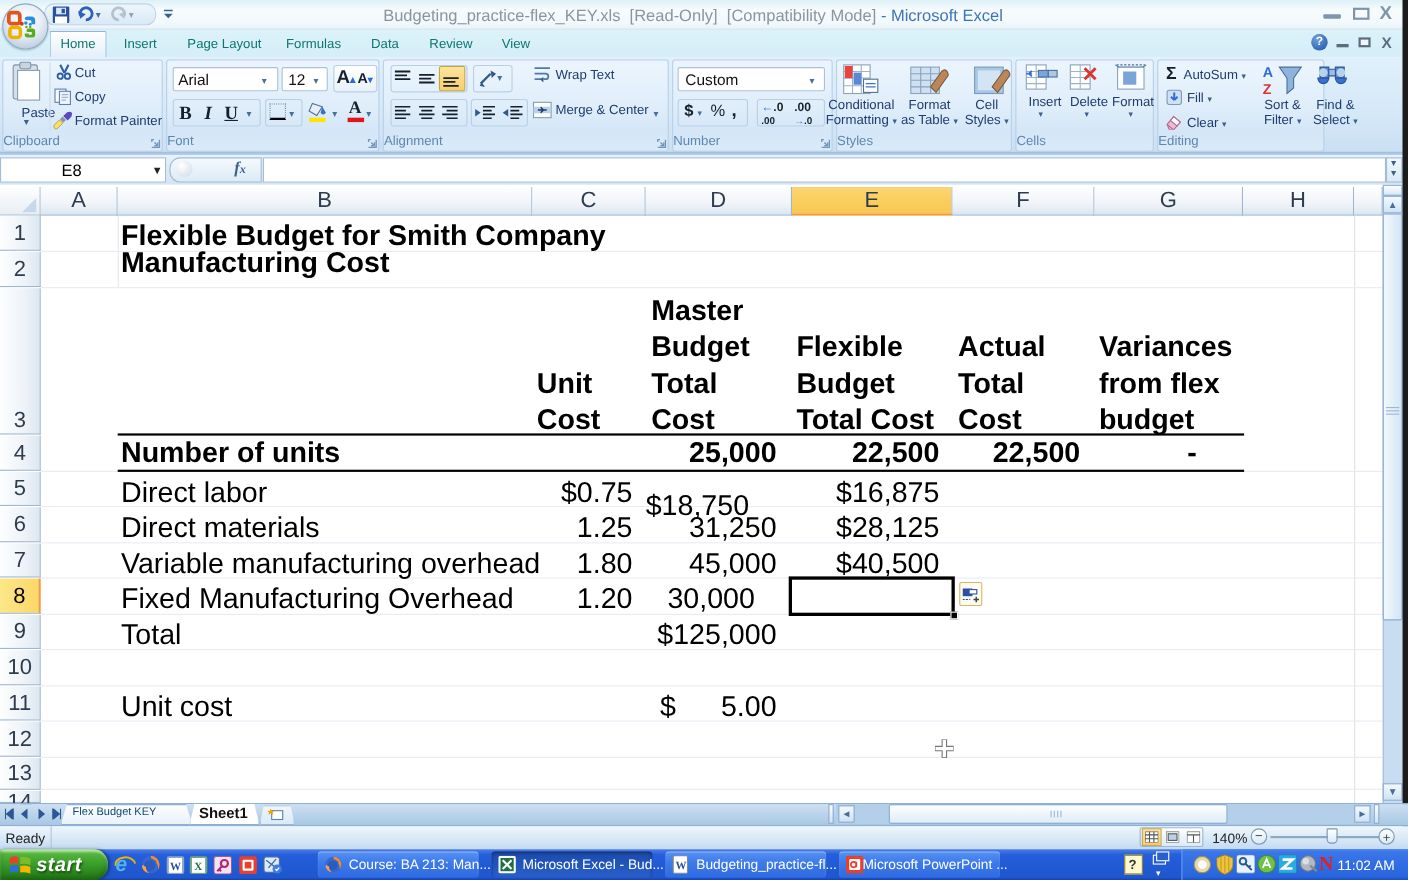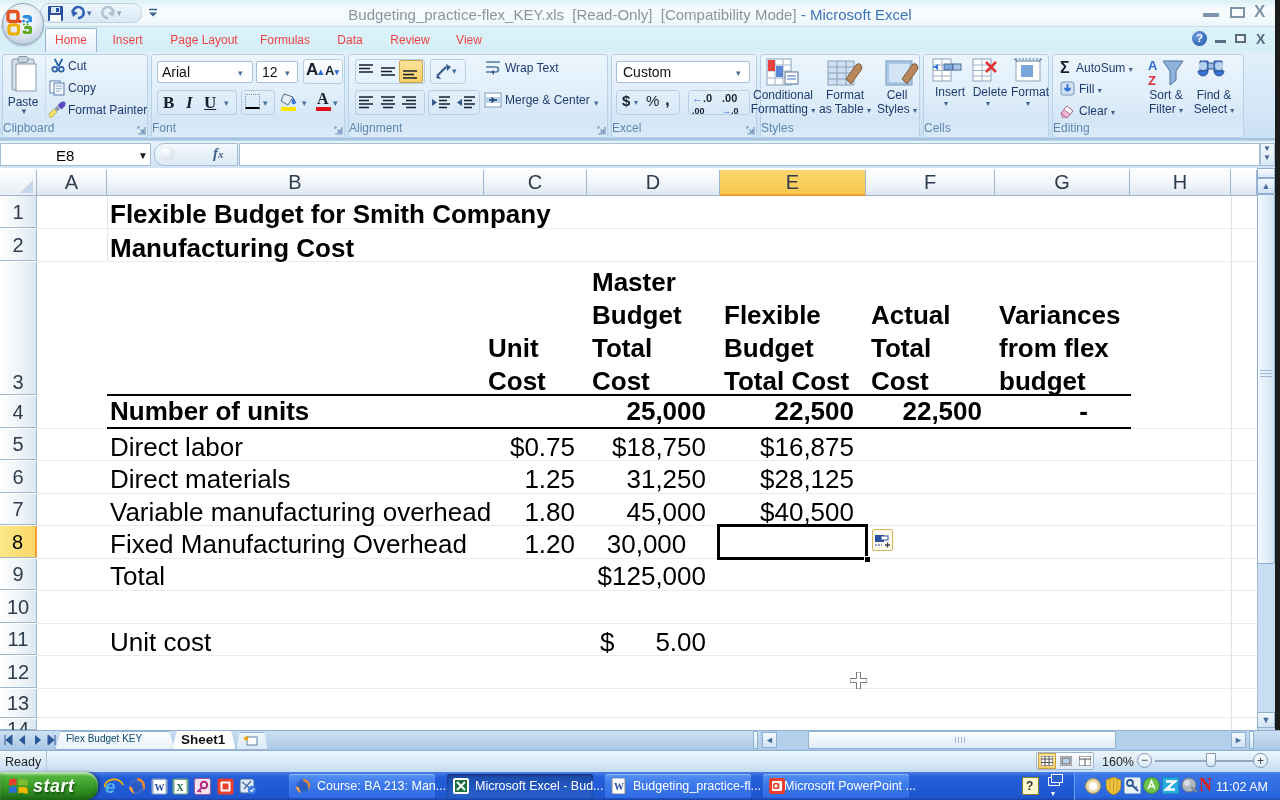--- a/index.html
+++ b/index.html
@@ -1,16 +1,16 @@
 <!DOCTYPE html>
 <html><head><meta charset="utf-8"><style>
 *{margin:0;padding:0;box-sizing:border-box}
 body{width:1280px;height:800px;position:relative;font-family:"Liberation Sans",sans-serif;overflow:hidden;background:#fff}
 .a{position:absolute}
-.tabtx{font-size:12px;color:#ef4444}
+.tabtx{font-size:12px;color:#0f766e}
 .grp{position:absolute;top:54px;height:84px;border:1px solid #bad0e7;border-radius:3px;background:linear-gradient(#ebf5fd,#e0eefa 50%,#d4e6f7 78%,#daeaf8)}
 .glabel{position:absolute;bottom:2px;left:0;right:0;text-align:left;font-size:12px;color:#5e87b0}
 .rbtn-t{font-size:12px;color:#1e3c6e}
 .hdrcell{position:absolute;top:0;height:26px;border-right:1px solid #9eb6ce;border-bottom:1px solid #9eb6ce;background:linear-gradient(#fdfefe,#f0f4f9 60%,#dce6f0);text-align:center;font-size:20px;color:#2e3c4e;line-height:25px}
 .rowhdr{position:absolute;left:0;width:37px;border-right:1px solid #9eb6ce;border-bottom:1px solid #9eb6ce;background:linear-gradient(90deg,#fdfefe,#eef3f8 60%,#dde7f1);text-align:center;font-size:20px;color:#2e3c4e}
 .vline{position:absolute;width:1px;background:#e2e8f0}
 .hline{position:absolute;height:1px;background:#e7ecf2}
 .ct{position:absolute;font-size:26px;color:#000;white-space:nowrap}
 .b{font-weight:bold}
 </style></head>
@@ -82,21 +82,21 @@
 </div>
 <svg class="a" style="left:137px;top:126px" width="9" height="9" viewBox="0 0 9 9">
     <path d="M1 3 v-2 h2 M1 8 h7 v-7" fill="none" stroke="#7295ba" stroke-width="1.2"></path>
     <path d="M3.5 3.5 l3 3 m0-3.2 v3.2 h-3.2" stroke="#7295ba" stroke-width="1.2" fill="none"></path>
   </svg>
 <svg class="a" style="left:10px;top:56px" width="28" height="37" viewBox="0 0 28 37">
     <rect x="2" y="3" width="22" height="31" rx="2" fill="#d6dfe9" stroke="#8195a8"></rect>
     <rect x="8" y="0.5" width="10" height="6" rx="2" fill="#c8d4e0" stroke="#8195a8"></rect>
     <rect x="6" y="8" width="20" height="27" fill="#fff" stroke="#8a9cae"></rect>
   </svg>
-<div class="a rbtn-t" style="left:1px;top:95px;width:44px;text-align:center">Paste</div>
+<div class="a rbtn-t" style="left:13px;top:95px;width:44px;text-align:center">Paste</div>
 <div class="a" style="left:20px;top:107px;color:#3e5f89;font-size:8px">▼</div>
 <svg class="a" style="left:51px;top:58px" width="15" height="15" viewBox="0 0 16 16">
     <path d="M4 1 L8 9 M12 1 L8 9" stroke="#2b5ea7" stroke-width="2" fill="none"></path>
     <circle cx="4" cy="12" r="2.6" fill="none" stroke="#2b5ea7" stroke-width="1.8"></circle>
     <circle cx="11" cy="12" r="2.6" fill="none" stroke="#2b5ea7" stroke-width="1.8"></circle>
   </svg>
 <div class="a rbtn-t" style="left:68px;top:59px">Cut</div>
 <svg class="a" style="left:49px;top:80px" width="17" height="16" viewBox="0 0 17 16">
     <rect x="1" y="1" width="10" height="12" fill="#fff" stroke="#5b7fae"></rect>
     <rect x="5" y="3" width="10" height="12" fill="#eef4fb" stroke="#5b7fae"></rect>
@@ -199,21 +199,21 @@
 <div class="a rbtn-t" style="left:505px;top:61px">Wrap Text</div>
 <svg class="a" style="left:484px;top:92px" width="18" height="16" viewBox="0 0 18 16">
     <rect x="1" y="1" width="16" height="14" fill="#fff" stroke="#7d98b5"></rect>
     <rect x="1" y="5" width="16" height="6" fill="#b8d2ea"></rect>
     <path d="M5 8 h8 M10 8 l-2.5-2.5 M10 8 l-2.5 2.5" stroke="#1e3c6e" stroke-width="1.4" fill="none"></path>
   </svg>
 <div class="a rbtn-t" style="left:505px;top:93px">Merge &amp; Center</div>
 <div class="a" style="left:594px;top:98px;color:#4a6f9b;font-size:9px">▾</div>
 
 <div class="grp" style="left:611px;width:146px">
-  <div class="glabel">Excel</div>
+  <div class="glabel">Number</div>
 </div>
 <svg class="a" style="left:746px;top:126px" width="9" height="9" viewBox="0 0 9 9">
     <path d="M1 3 v-2 h2 M1 8 h7 v-7" fill="none" stroke="#7295ba" stroke-width="1.2"></path>
     <path d="M3.5 3.5 l3 3 m0-3.2 v3.2 h-3.2" stroke="#7295ba" stroke-width="1.2" fill="none"></path>
   </svg>
 <div class="a" style="left:616px;top:61px;width:134px;height:22px;background:#fff;border:1px solid #abc1d8;border-radius:2px;font-size:14px;color:#111;padding:2px 6px">Custom</div>
 <div class="a" style="left:736px;top:68px;color:#4a6f9b;font-size:9px">▾</div>
 <div class="a" style="left:616px;top:90px;width:64px;height:25px;border:1px solid #b8cfe6;border-radius:3px"></div>
 <div class="a" style="left:622px;top:92px;font-size:15px;font-weight:bold;color:#16202c">$</div>
 <div class="a" style="left:634px;top:98px;color:#4a6f9b;font-size:8px">▾</div>
@@ -270,21 +270,21 @@
 <svg class="a" style="left:1013px;top:58px" width="30" height="26" viewBox="0 0 30 26">
     <rect x="3" y="3" width="24" height="20" fill="#fff" stroke="#8aa2ba"></rect>
     <rect x="8" y="7" width="12" height="12" fill="#7aa5d8"></rect>
     <path d="M3 3 h24" stroke="#8aa2ba"></path>
     <path d="M2 1 h26" stroke="#4a6f9b" stroke-dasharray="2 1.5"></path>
     <path d="M1 1 l3 2 M29 1 l-3 2" stroke="#4a6f9b"></path>
   </svg>
 <div class="a rbtn-t" style="left:1008px;top:85px;width:44px;text-align:center">Format</div>
 <div class="a" style="left:1026px;top:99px;color:#3e5f89;font-size:8px">▾</div>
 
-<div class="grp" style="left:1052px;width:192px">
+<div class="grp" style="left:1052px;width:152px">
   <div class="glabel">Editing</div>
 </div>
 <div class="a" style="left:1060px;top:59px;font-size:16px;font-weight:bold;color:#16202c">Σ</div>
 <div class="a rbtn-t" style="left:1076px;top:61px">AutoSum <span style="font-size:8px;color:#3e5f89">▾</span></div>
 <svg class="a" style="left:1060px;top:81px" width="15" height="15" viewBox="0 0 15 15">
     <rect x="1" y="1" width="13" height="13" rx="2" fill="#cfe0f2" stroke="#7d98b5"></rect>
     <path d="M7.5 3 v7 M7.5 10 l-3-3 M7.5 10 l3-3" stroke="#2e6bd6" stroke-width="1.8" fill="none"></path>
   </svg>
 <div class="a rbtn-t" style="left:1079px;top:82px">Fill <span style="font-size:8px;color:#3e5f89">▾</span></div>
 <svg class="a" style="left:1059px;top:103px" width="16" height="15" viewBox="0 0 16 15">
@@ -363,21 +363,21 @@
 <div class="hline" style="left:37px;top:590px;width:1221px"></div>
 <div class="hline" style="left:37px;top:623px;width:1221px"></div>
 <div class="hline" style="left:37px;top:655px;width:1221px"></div>
 <div class="hline" style="left:37px;top:688px;width:1221px"></div>
 <div class="hline" style="left:37px;top:717px;width:1221px"></div>
 
 <div class="a" style="left:107px;top:394px;width:1024px;height:2px;background:#000"></div>
 <div class="a" style="left:107px;top:427px;width:1024px;height:2px;background:#000"></div>
 
 <div class="ct b" style="left:110px;top:199px">Flexible Budget for Smith Company</div>
-<div class="ct b" style="left:110px;top:233px">Manufacturing Cost</div>
+<div class="ct b" style="left:110px;top:223px">Manufacturing Cost</div>
 
 <div class="ct b" style="left:592px;top:267px">Master</div>
 <div class="ct b" style="left:592px;top:300px">Budget</div>
 <div class="ct b" style="left:592px;top:333px">Total</div>
 <div class="ct b" style="left:592px;top:366px">Cost</div>
 <div class="ct b" style="left:488px;top:333px">Unit</div>
 <div class="ct b" style="left:488px;top:366px">Cost</div>
 <div class="ct b" style="left:724px;top:300px">Flexible</div>
 <div class="ct b" style="left:724px;top:333px">Budget</div>
 <div class="ct b" style="left:724px;top:366px">Total Cost</div>
@@ -389,21 +389,21 @@
 <div class="ct b" style="left:999px;top:366px">budget</div>
 
 <div class="ct b" style="left:110px;top:396px">Number of units</div>
 <div class="ct b" style="left:587px;top:396px;width:119px;text-align:right">25,000</div>
 <div class="ct b" style="left:720px;top:396px;width:134px;text-align:right">22,500</div>
 <div class="ct b" style="left:866px;top:396px;width:116px;text-align:right">22,500</div>
 <div class="ct b" style="left:995px;top:396px;width:93px;text-align:right">-</div>
 
 <div class="ct" style="left:110px;top:432px">Direct labor</div>
 <div class="ct" style="left:484px;top:432px;width:91px;text-align:right">$0.75</div>
-<div class="ct" style="left:587px;top:432px;width:119px;text-align:right">$18,750</div>
+<div class="ct" style="left:587px;top:444px;width:119px;text-align:left">$18,750</div>
 <div class="ct" style="left:720px;top:432px;width:134px;text-align:right">$16,875</div>
 
 <div class="ct" style="left:110px;top:464px">Direct materials</div>
 <div class="ct" style="left:484px;top:464px;width:91px;text-align:right">1.25</div>
 <div class="ct" style="left:587px;top:464px;width:119px;text-align:right">31,250</div>
 <div class="ct" style="left:720px;top:464px;width:134px;text-align:right">$28,125</div>
 
 <div class="ct" style="left:110px;top:497px">Variable manufacturing overhead</div>
 <div class="ct" style="left:484px;top:497px;width:91px;text-align:right">1.80</div>
 <div class="ct" style="left:587px;top:497px;width:119px;text-align:right">45,000</div>
@@ -479,21 +479,21 @@
     <path d="M0 3h12M0 6.5h12M4 0v10M8 0v10" stroke="#555"></path>
   </svg>
 <svg class="a" style="left:1060px;top:756px" width="12" height="10">
     <rect x="0" y="0" width="12" height="10" fill="#fff" stroke="#555"></rect>
     <rect x="2" y="2" width="8" height="6" fill="#b8d2ea" stroke="#555"></rect>
   </svg>
 <svg class="a" style="left:1079px;top:756px" width="12" height="10">
     <rect x="0" y="0" width="12" height="10" fill="#fff" stroke="#555"></rect>
     <path d="M0 3 h12 M6 3 v7" stroke="#555"></path>
   </svg>
-<div class="a" style="left:1102px;top:755px;font-size:12.5px;color:#222">160%</div>
+<div class="a" style="left:1102px;top:755px;font-size:12.5px;color:#222">140%</div>
 <div class="a" style="left:1137px;top:753px;width:15px;height:15px;border-radius:50%;background:linear-gradient(#fdfeff,#d8e9f7);border:1px solid #7d98b5;color:#444;font-size:12px;text-align:center;line-height:13px">−</div>
 <div class="a" style="left:1155px;top:760px;width:100px;height:2px;background:#8fa9c2"></div>
 <div class="a" style="left:1206px;top:753px;width:10px;height:14px;background:linear-gradient(#fdfeff,#d8e9f7);border:1px solid #7d98b5;border-radius:1px 1px 4px 4px"></div>
 <div class="a" style="left:1253px;top:753px;width:15px;height:15px;border-radius:50%;background:linear-gradient(#fdfeff,#d8e9f7);border:1px solid #7d98b5;color:#444;font-size:12px;text-align:center;line-height:14px">+</div>
 
 <div class="a" style="left:0;top:772px;width:1280px;height:28px;background:linear-gradient(#4b80e8 0%,#3a6ee0 9%,#245edb 18%,#1f56ce 92%,#1941a5 100%)"></div>
 
 <div class="a" style="left:0;top:772px;width:98px;height:28px;background:linear-gradient(#8ed974 0%,#52b43c 16%,#3da02c 45%,#2e8c20 70%,#267a1a 100%);border-radius:0 13px 13px 0;box-shadow:inset 0 -3px 5px rgba(0,60,0,.35), inset 0 2px 2px rgba(255,255,255,.5), 2px 0 3px rgba(0,0,0,.4)"></div>
 <svg class="a" style="left:8px;top:776px" width="21" height="20" viewBox="0 0 21 20">
     <path d="M1 4 Q3.5 1.6 8.6 3 L8.6 9.2 Q4.5 7.8 1 10 Z" fill="#e8402c"></path>

